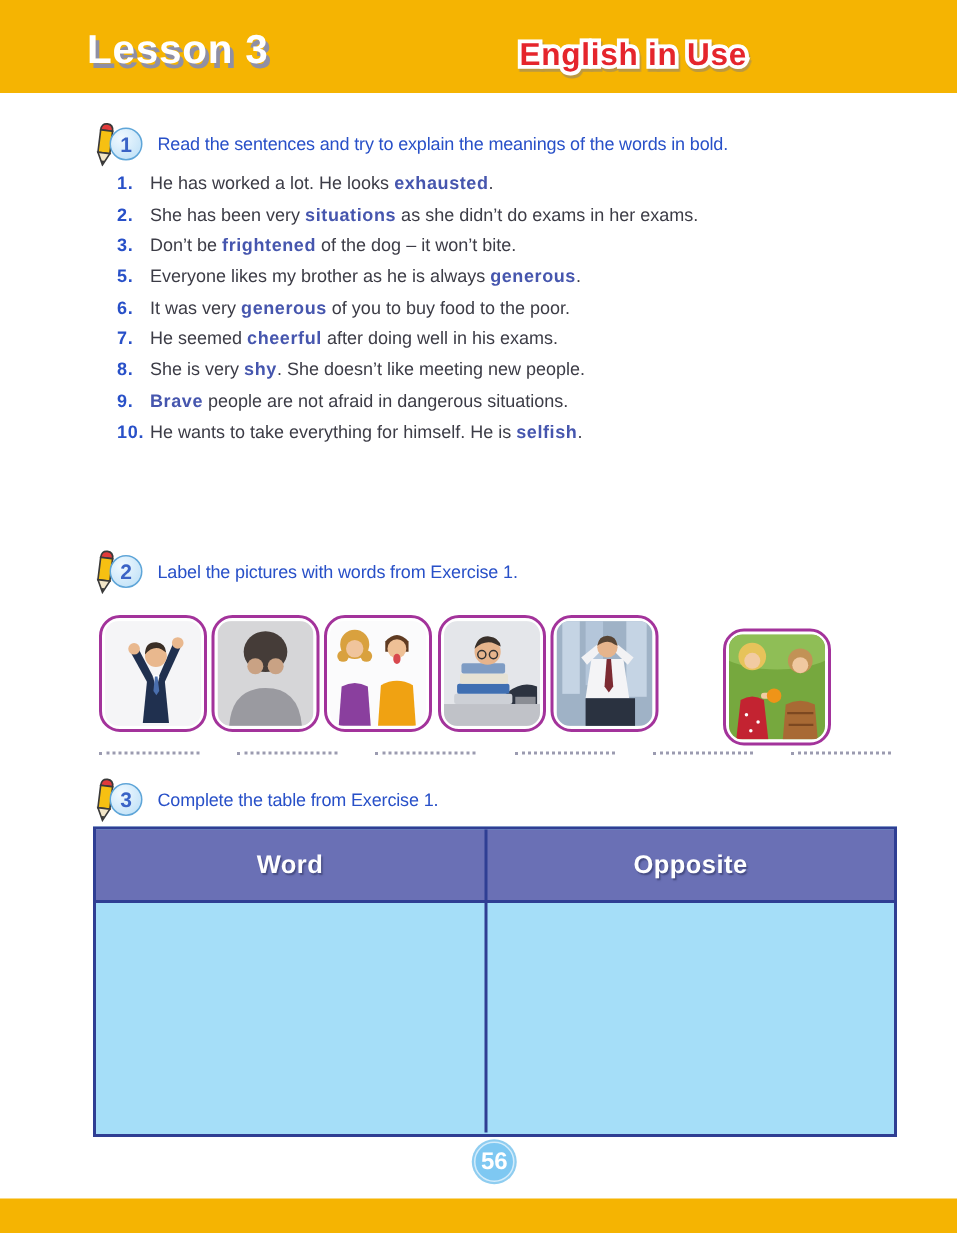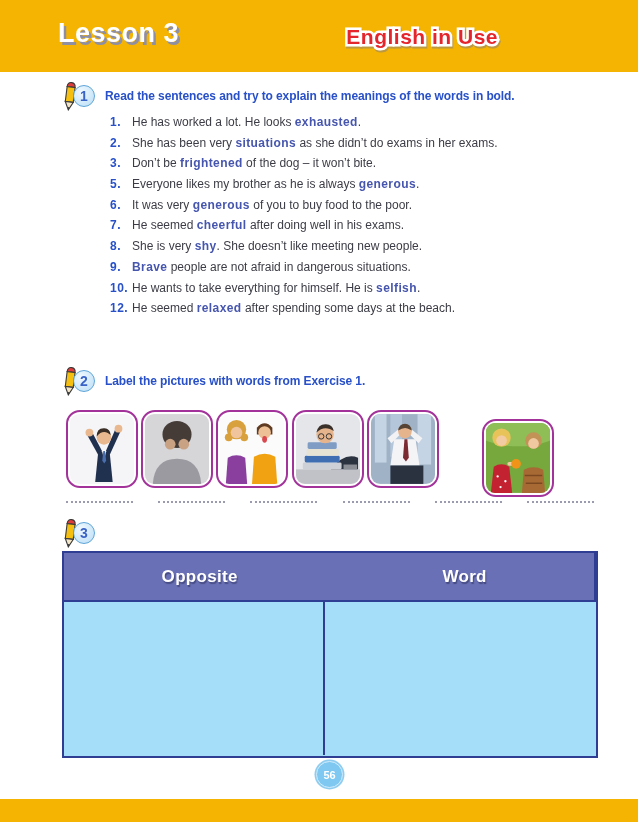--- a/index.html
+++ b/index.html
@@ -1,38 +1,38 @@
 <!DOCTYPE html>
 <html><head>
 <meta charset="utf-8">
 <style>
   html,body{margin:0;padding:0;background:#ffffff;}
   *{box-sizing:border-box;}
   .page{position:relative;width:638px;height:822px;background:#ffffff;overflow:hidden;
         font-family:"Liberation Sans",sans-serif;}
   
-  .band{position:absolute;left:0;top:0;width:638px;height:72px;background:#F5B402;}
+  .band{position:absolute;left:0;top:0;width:638px;height:62px;background:#F5B402;}
   .lesson-title{position:absolute;left:58px;top:18px;font-size:27px;font-weight:bold;color:#ffffff;
         letter-spacing:.5px;text-shadow:2.5px 3px 0 #8f8fa4;}
   .subtitle-wrap{position:absolute;left:238px;top:25px;width:260px;text-align:right;}
   .subtitle{position:relative;display:inline-block;font-size:21px;font-weight:bold;color:#E5252C;
         letter-spacing:.5px;filter:drop-shadow(1px 2px 0 rgba(120,120,140,.45));}
   .subtitle::before{content:attr(data-text);position:absolute;left:0;top:0;z-index:-1;color:#fff;
         -webkit-text-stroke:5px #fff;
         text-shadow:2px 0 0 #fff,-2px 0 0 #fff,0 2px 0 #fff,0 -2px 0 #fff,
         1.5px 1.5px 0 #fff,-1.5px 1.5px 0 #fff,1.5px -1.5px 0 #fff,-1.5px -1.5px 0 #fff;}
   
   .ex-head{position:absolute;left:62px;display:flex;align-items:center;height:28px;}
   .ex-head .badge{display:inline-flex;align-items:center;justify-content:center;width:22px;height:22px;
         margin-left:-5px;border-radius:50%;background:radial-gradient(circle at 35% 30%,#f0f9ff,#badef6);
         border:1.5px solid #5ea5d8;color:#3a63c6;font-size:14px;font-weight:bold;}
-  .ex-head .ins{margin-left:10px;font-size:12px;font-weight:bold;color:#2850C8;letter-spacing:-.1px;}
+  .ex-head .ins{margin-left:10px;font-size:12px;font-weight:normal;color:#2850C8;letter-spacing:-.1px;}
   
   .sentences{position:absolute;left:0;top:112px;width:638px;margin:0;padding:0;list-style:none;}
-  .sentences li{height:20.7px;line-height:20.7px;padding-left:110px;font-size:12px;color:#3C3C46;white-space:nowrap;}
+  .sentences li{height:20.7px;line-height:20.7px;padding-left:78px;font-size:12px;color:#3C3C46;white-space:nowrap;}
   .sentences .num{display:inline-block;width:22px;color:#2850C8;font-weight:bold;letter-spacing:.5px;}
   .sentences b{color:#4656AE;letter-spacing:.4px;}
   
   .pics{position:absolute;left:66px;top:410px;width:528px;display:flex;justify-content:space-between;}
   .pic{width:72px;height:78px;border:2.5px solid #A3339B;border-radius:14px;background:#fff;padding:2px;}
   .pic svg{width:100%;height:100%;border-radius:9px;display:block;}
   .pic:last-child{margin-top:9px;}
   .blanks{position:absolute;left:66px;top:494px;width:528px;display:flex;justify-content:space-between;}
   .blank{width:67px;height:9px;border-bottom:2px dotted #9b9bb0;}
   
@@ -42,21 +42,21 @@
       letter-spacing:.3px;text-shadow:1px 1.5px 1px rgba(40,45,90,.55);}
   .th.c1{width:49%;border-right:2px solid #2F3E93;}
   .th.c2{width:51%;}
   .tbl-body{display:flex;height:153px;}
   .td{height:100%;}
   .td.c1{width:49%;border-right:2px solid #2F3E93;}
   .td.c2{width:51%;}
   
   .pagenum{position:absolute;left:316px;top:761px;width:27px;height:27px;border-radius:50%;
       background:#7EC8F2;border:1.5px solid #d3ecfb;box-shadow:0 0 0 1.5px #8fcdf0;
-      display:flex;align-items:center;justify-content:center;color:#fff;font-size:11px;font-weight:bold;text-align:right;}
+      display:flex;align-items:center;justify-content:center;color:#fff;font-size:16px;font-weight:bold;text-align:right;}
   .footer-band{position:absolute;left:0;top:799px;width:638px;height:23px;background:#F5B402;}
 </style>
 </head>
 <body>
 
 <div class="page">
 
   <div class="band">
     <span class="lesson-title">Lesson 3</span>
     <span class="subtitle-wrap">
@@ -80,21 +80,20 @@
   <ol class="sentences">
     <li><span class="num">1.</span><span>He has worked a lot. He looks </span><b>exhausted</b><span>.</span></li>
     <li><span class="num">2.</span><span>She has been very </span><b>situations</b><span> as she didn’t do exams in her exams.</span></li>
     <li><span class="num">3.</span><span>Don’t be </span><b>frightened</b><span> of the dog – it won’t bite.</span></li>
     <li><span class="num">5.</span><span>Everyone likes my brother as he is always </span><b>generous</b><span>.</span></li>
     <li><span class="num">6.</span><span>It was very </span><b>generous</b><span> of you to buy food to the poor.</span></li>
     <li><span class="num">7.</span><span>He seemed </span><b>cheerful</b><span> after doing well in his exams.</span></li>
     <li><span class="num">8.</span><span>She is very </span><b>shy</b><span>. She doesn’t like meeting new people.</span></li>
     <li><span class="num">9.</span><span></span><b>Brave</b><span> people are not afraid in dangerous situations.</span></li>
     <li><span class="num">10.</span><span>He wants to take everything for himself. He is </span><b>selfish</b><span>.</span></li>
-    <li><span class="num">12.</span><span>He seemed </span><b>relaxed</b><span> after spending some days at the beach.</span></li>
   </ol>
 
   <div class="ex-head" style="top:367px;">
     <svg width="16" height="30" viewBox="0 0 16 30">
       <g transform="rotate(7 8 15)">
         <path d="M4 6 q0-4.5 4-4.5 q4 0 4 4.5 z" fill="#e23b3b" stroke="#3a3a3a" stroke-width="1.1"></path>
         <rect x="4" y="6" width="8" height="15" fill="#f6c012" stroke="#3a3a3a" stroke-width="1.1"></rect>
         <path d="M4 21 L8 29 L12 21 Z" fill="#f3e6c8" stroke="#3a3a3a" stroke-width="1.1"></path>
         <path d="M7 26.2 L8 29 L9 26.2 Z" fill="#3a3a3a"></path>
       </g>
@@ -204,26 +203,27 @@
   <div class="ex-head" style="top:519px;">
     <svg width="16" height="30" viewBox="0 0 16 30">
       <g transform="rotate(7 8 15)">
         <path d="M4 6 q0-4.5 4-4.5 q4 0 4 4.5 z" fill="#e23b3b" stroke="#3a3a3a" stroke-width="1.1"></path>
         <rect x="4" y="6" width="8" height="15" fill="#f6c012" stroke="#3a3a3a" stroke-width="1.1"></rect>
         <path d="M4 21 L8 29 L12 21 Z" fill="#f3e6c8" stroke="#3a3a3a" stroke-width="1.1"></path>
         <path d="M7 26.2 L8 29 L9 26.2 Z" fill="#3a3a3a"></path>
       </g>
     </svg>
     <span class="badge">3</span>
+    <span class="ins">Complete the table from Exercise 1.</span>
   </div>
 
   <div class="tbl">
     <div class="tbl-head">
+      <div class="th c1">Word</div>
       <div class="th c2">Opposite</div>
-      <div class="th c1">Word</div>
     </div>
     <div class="tbl-body">
       <div class="td c1"></div>
       <div class="td c2"></div>
     </div>
   </div>
 
   <div class="pagenum">56</div>
 
   <div class="footer-band"></div>

